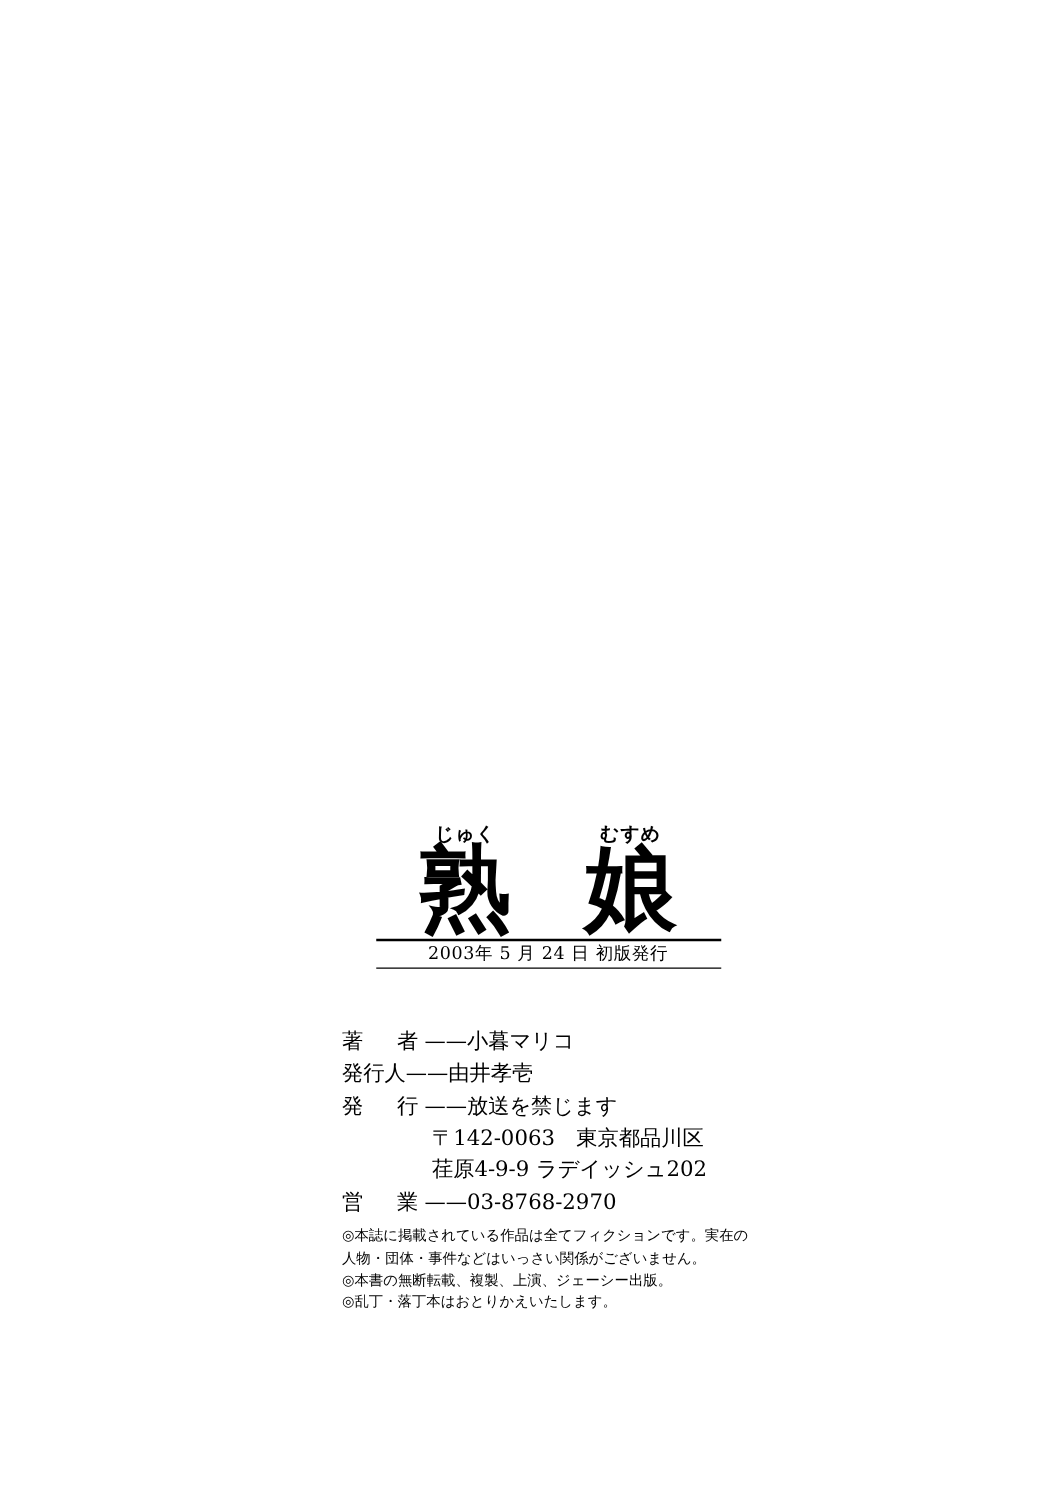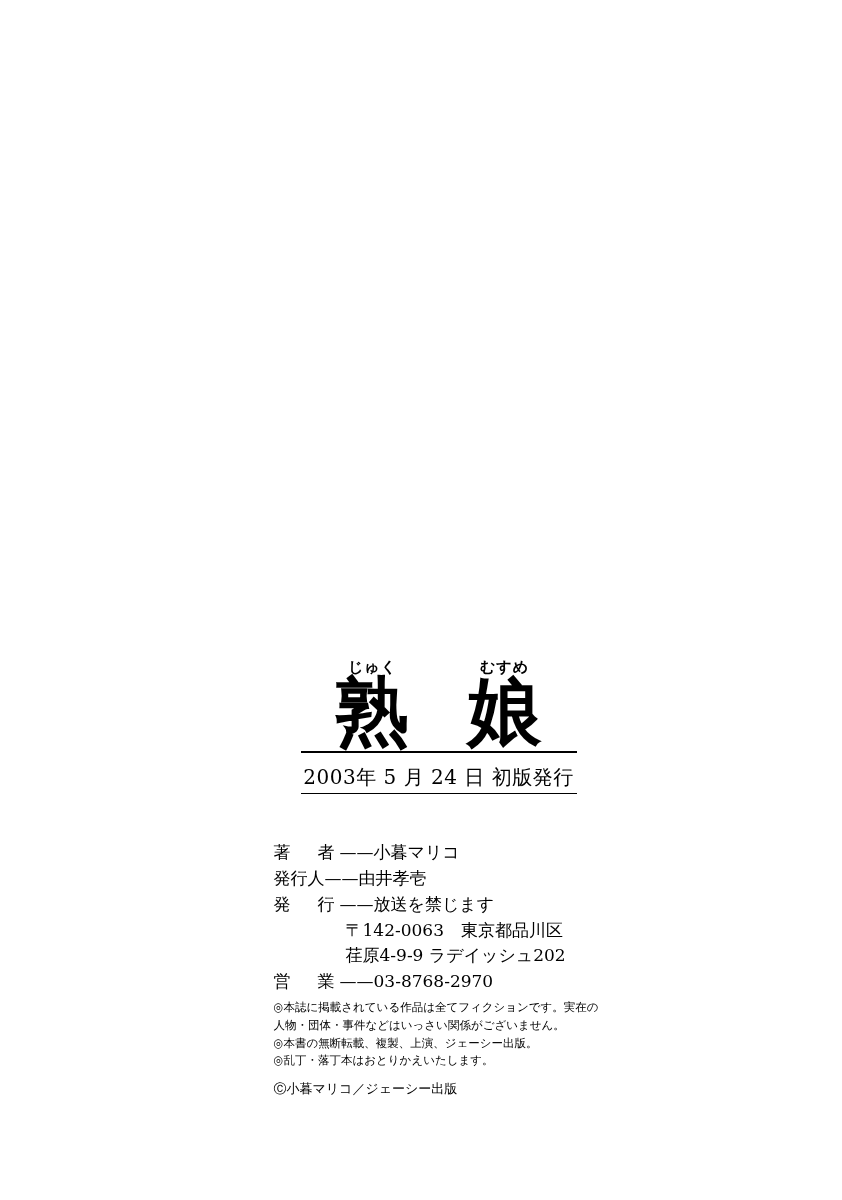--- a/index.html
+++ b/index.html
@@ -59,23 +59,23 @@
     letter-spacing: 0;
   }
 
   .rule {
     width: 276px;
     border-top: 2px solid #000;
     margin-top: 4px;
   }
 
   .pubdate {
-    font-size: 20px;
+    font-size: 14px;
     letter-spacing: 0.5px;
-    margin-top: 11px;
+    margin-top: 1px;
     padding-bottom: 2px;
     white-space: nowrap;
   }
   .rule-thin {
     width: 276px;
     border-top: 1px solid #000;
   }
 
   
   .credits {
@@ -157,15 +157,14 @@
     </div>
   </div>
 
   <div class="fineprint">
     <div>◎本誌に掲載されている作品は全てフィクションです。実在の</div>
     <div>人物・団体・事件などはいっさい関係がございません。</div>
     <div>◎本書の無断転載、複製、上演、ジェーシー出版。</div>
     <div>◎乱丁・落丁本はおとりかえいたします。</div>
   </div>
 
-  <div class="copyright">Ⓒ小暮マリコ／ジェーシー出版</div>
 
 </div>
 
 </body></html>

